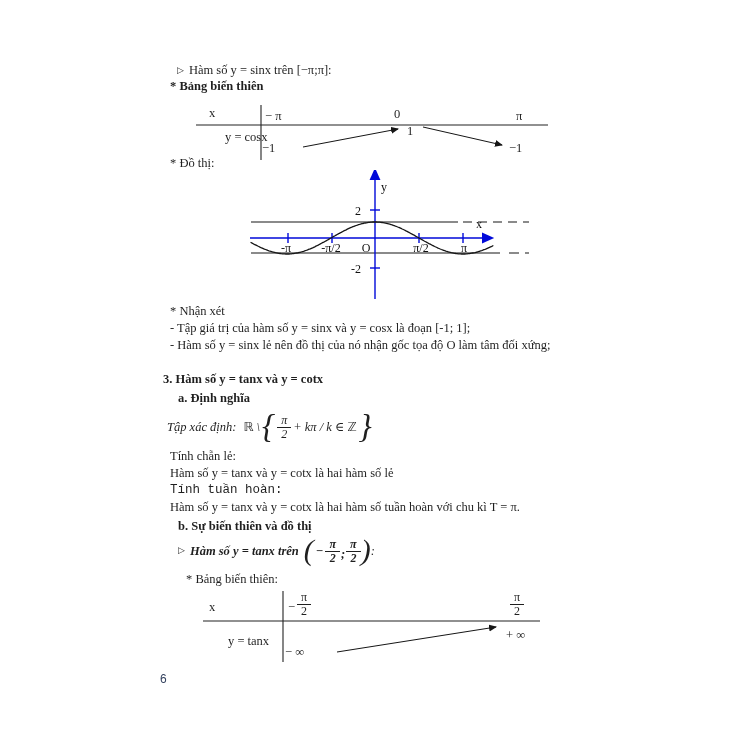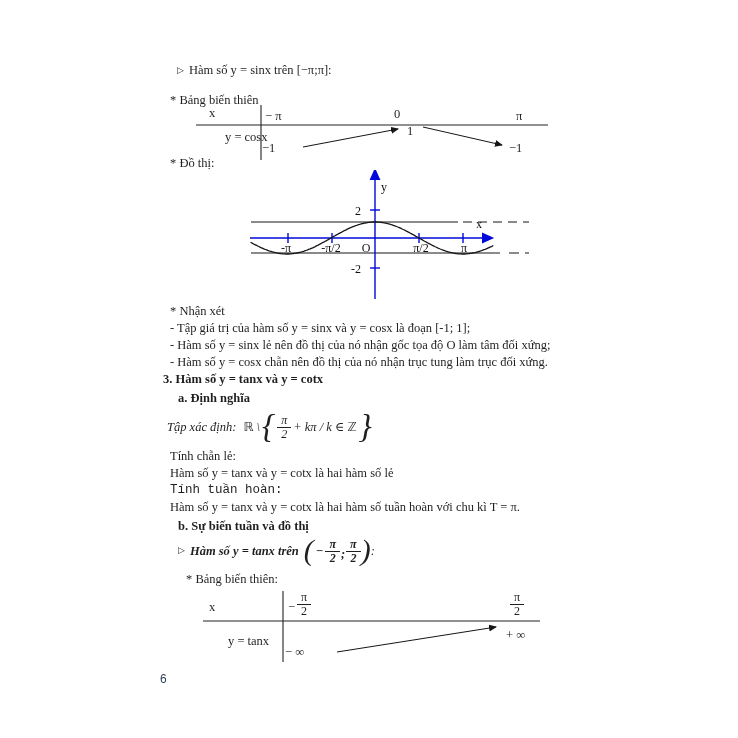--- a/index.html
+++ b/index.html
@@ -29,21 +29,21 @@
 </style>
 </head>
 <body>
 
 <div class="page">
 
   <div class="abs" style="left:177px;top:62px;">
     <span class="marker">▷</span><span>Hàm số y = sinx trên [−π;π]:</span>
   </div>
 
-  <div class="abs" style="left:170px;top:92px;">* Bảng biến thiên</div>
+  <div class="abs" style="left:170px;top:78px;font-weight:bold;">* Bảng biến thiên</div>
 
   <div class="abs" style="left:196px;top:102px;width:352px;height:62px;">
     <svg width="352" height="62" style="position:absolute;left:0;top:0;">
       <defs>
         <marker id="ah1" orient="auto" markerWidth="9" markerHeight="8" refX="7" refY="3.5">
           <path d="M0,0 L8,3.5 L0,7 z" fill="#161616"></path>
         </marker>
       </defs>
       <line x1="65" y1="3" x2="65" y2="58" stroke="#222" stroke-width="1.1"></line>
       <line x1="0" y1="23" x2="352" y2="23" stroke="#222" stroke-width="1.2"></line>
@@ -94,21 +94,20 @@
     <text class="gtext" x="126" y="82" text-anchor="middle">O</text>
     <text class="gtext" x="46" y="82" text-anchor="middle">-π</text>
     <text class="gtext" x="91" y="82" text-anchor="middle">-π/2</text>
     <text class="gtext" x="181" y="82" text-anchor="middle">π/2</text>
     <text class="gtext" x="224" y="82" text-anchor="middle">π</text>
   </svg>
 
   <div class="abs" style="left:170px;top:303px;">* Nhận xét</div>
   <div class="abs" style="left:170px;top:320px;">- Tập giá trị của hàm số y = sinx và y = cosx là đoạn [-1; 1];</div>
   <div class="abs" style="left:170px;top:337px;">- Hàm số y = sinx lẻ nên đồ thị của nó nhận gốc tọa độ O làm tâm đối xứng;</div>
-  <div class="abs" style="left:170px;top:354px;">- Hàm số y = cosx chẵn nên đồ thị của nó nhận trục tung làm trục đối xứng.</div>
 
   <div class="abs bold" style="left:163px;top:371px;">3. Hàm số y = tanx và y = cotx</div>
   <div class="abs bold" style="left:178px;top:390px;">a. Định nghĩa</div>
 
   <div class="abs vrow" style="left:167px;top:408px;height:38px;">
     <span>Tập xác định:</span>
     <span class="mathfont" style="margin-left:7px;">ℝ \</span>
     <span class="big-brace gap2">{</span>
     <span class="frac">
         <span class="num">π</span>
@@ -116,21 +115,21 @@
       </span>
     <span class="mathfont gap2">+ kπ / k ∈ ℤ</span>
     <span class="big-brace">}</span>
   </div>
 
   <div class="abs" style="left:170px;top:448px;">Tính chẵn lẻ:</div>
   <div class="abs" style="left:170px;top:465px;">Hàm số y = tanx và y = cotx là hai hàm số lẻ</div>
   <div class="abs" style="left:170px;top:482px;font-family:Liberation Mono, monospace;">Tính tuần hoàn:</div>
   <div class="abs" style="left:170px;top:499px;">Hàm số y = tanx và y = cotx là hai hàm số tuần hoàn với chu kì T = π.</div>
 
-  <div class="abs bold" style="left:178px;top:518px;">b. Sự biến tuần và đồ thị</div>
+  <div class="abs bold" style="left:178px;top:518px;">b. Sự biến thiên và đồ thị</div>
 
   <div class="abs vrow" style="left:178px;top:534px;height:34px;">
     <span class="marker">▷</span>
     <span class="bold">Hàm số y = tanx trên</span>
     <span class="big-paren" style="margin-left:5px;">(</span>
     <span class="bold gap2">−</span>
     <span class="frac bold">
         <span class="num">π</span>
         <span class="den">2</span>
       </span>

